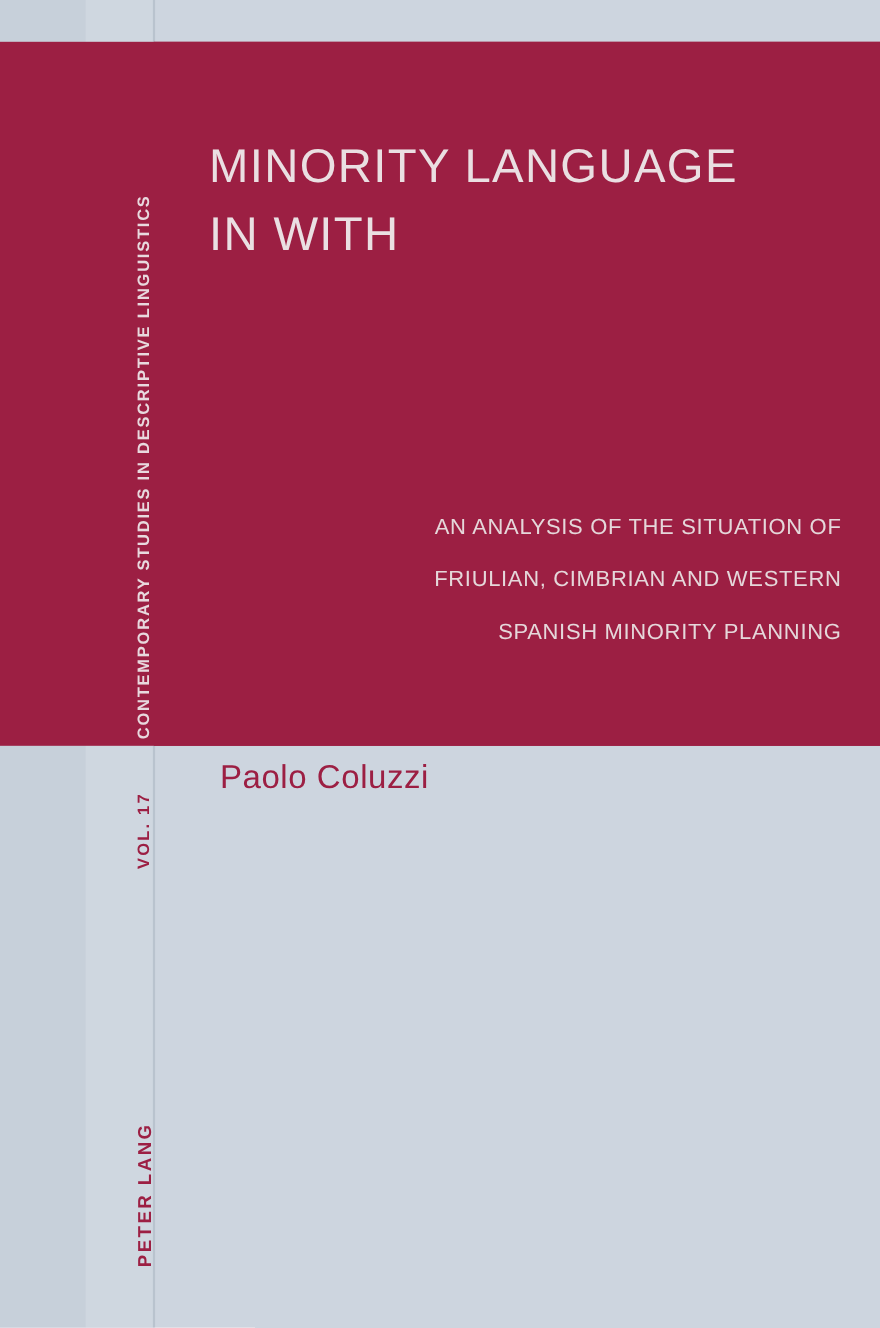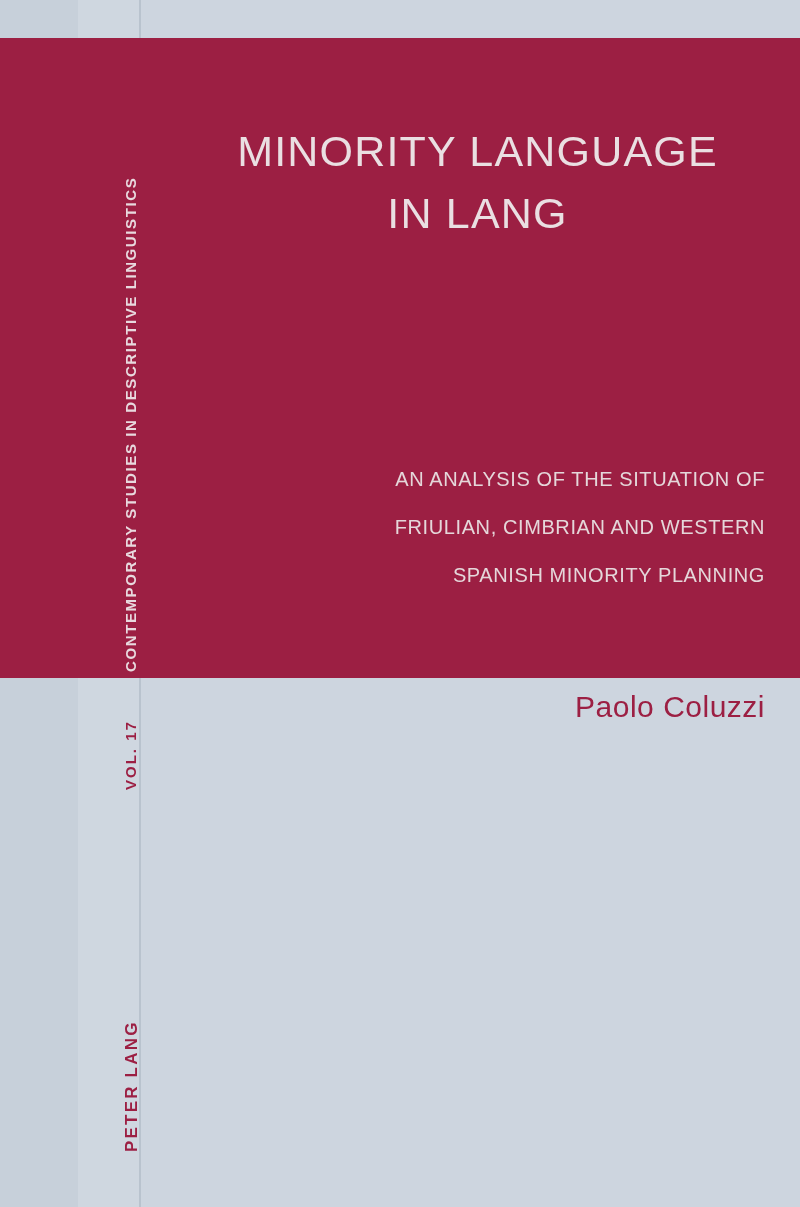--- a/index.html
+++ b/index.html
@@ -87,21 +87,21 @@
     font-size: 17px;
     color: #9c1f43;
     letter-spacing: 2.2px;
   }
   
   .title-wrap {
     position: absolute;
     left: 190px;
     top: 120px;
     width: 575px;
-    text-align: center;
+    text-align: left;
   }
   .title-line {
     color: #eadfe2;
     font-size: 43px;
     font-weight: normal;
     letter-spacing: 1.2px;
     line-height: 62px;
     white-space: nowrap;
   }
   .subtitle-wrap {
@@ -116,21 +116,20 @@
     font-size: 20px;
     letter-spacing: 0.6px;
     line-height: 48px;
     white-space: nowrap;
   }
   .author {
     position: absolute;
     left: 200px;
     top: 690px;
     width: 565px;
-    text-align: right;
     color: #9c1f43;
     font-size: 30px;
     letter-spacing: 0.5px;
   }
 </style>
 </head>
 <body>
 
 <div id="cover">
 
@@ -140,21 +139,21 @@
 
   <div class="maroon-block"></div>
   <div class="maroon-block-inner"></div>
 
   <div class="vert series-text">CONTEMPORARY STUDIES IN DESCRIPTIVE LINGUISTICS</div>
   <div class="vert vol-text">VOL. 17</div>
   <div class="vert publisher-text">PETER LANG</div>
 
   <div class="title-wrap">
     <div class="title-line">MINORITY LANGUAGE</div>
-    <div class="title-line">IN LANG</div>
+    <div class="title-line">IN WITH</div>
   </div>
 
   <div class="subtitle-wrap">
     <div class="subtitle-line">AN ANALYSIS OF THE SITUATION OF</div>
     <div class="subtitle-line">FRIULIAN, CIMBRIAN AND WESTERN</div>
     <div class="subtitle-line">SPANISH MINORITY PLANNING</div>
   </div>
 
   <div class="author">Paolo Coluzzi</div>
 

